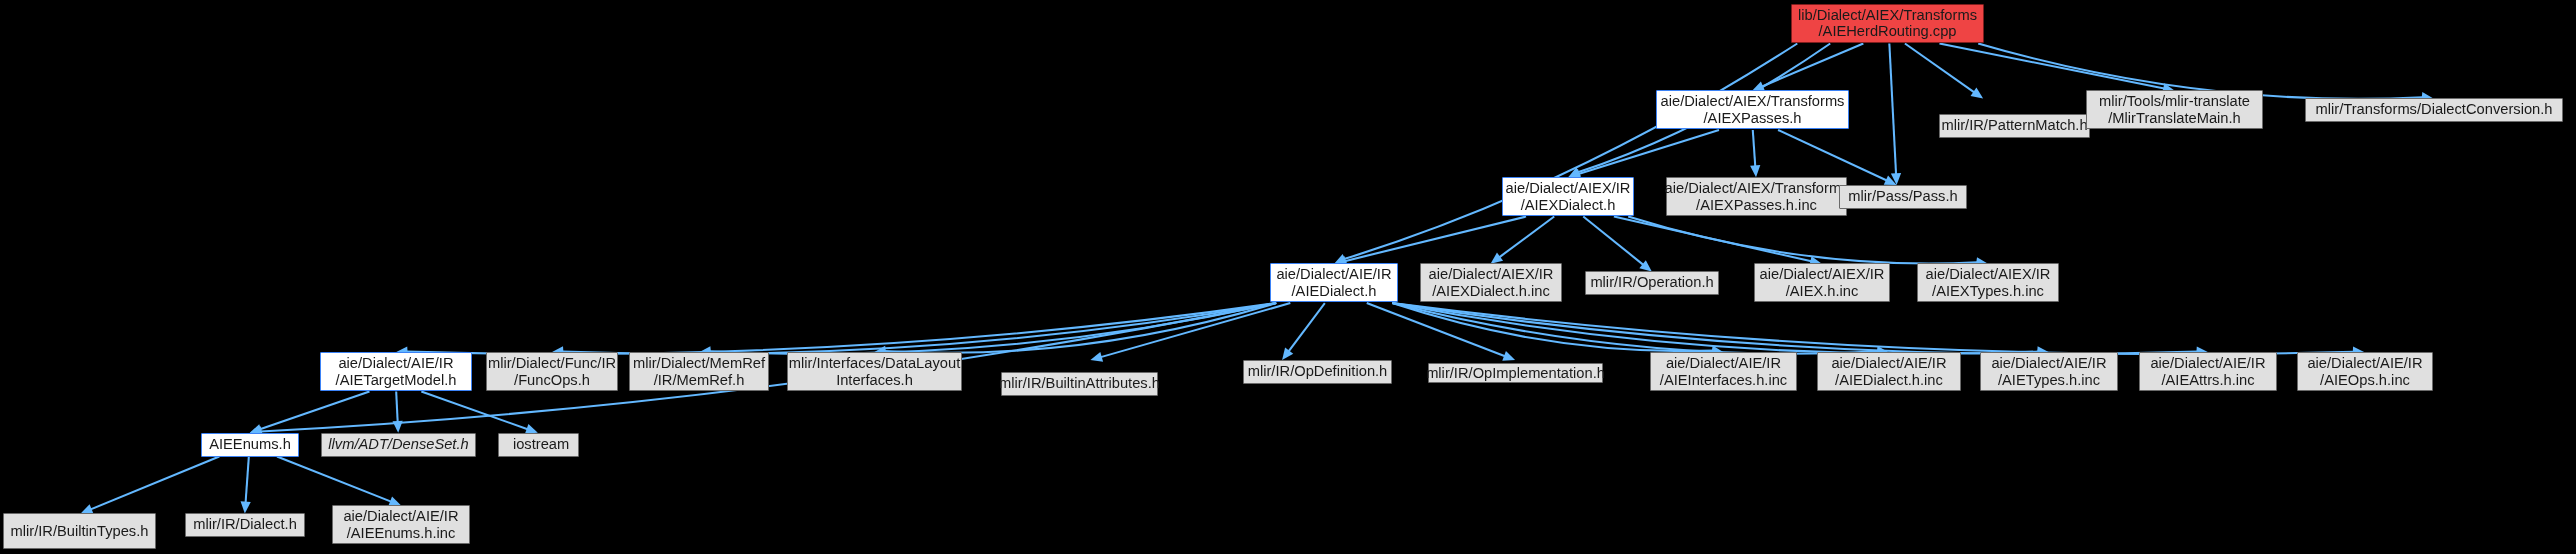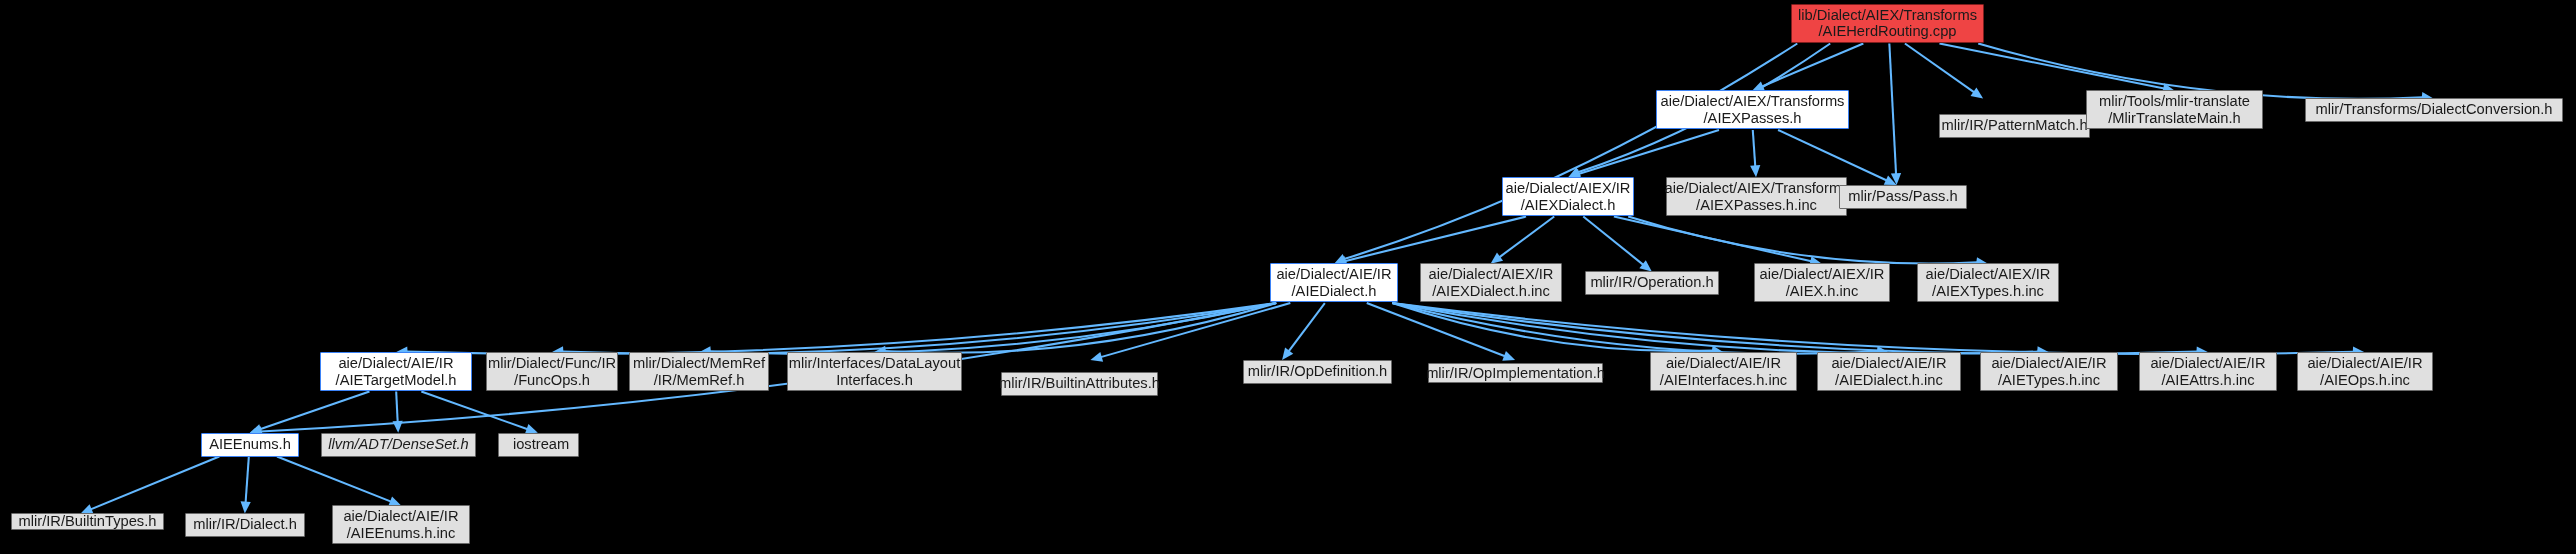--- a/index.html
+++ b/index.html
@@ -128,18 +128,18 @@
 /AIEDialect.h.inc</div>
     <div class="node" style="left: 1980px; top: 352px; width: 138px; height: 39px;">aie/Dialect/AIE/IR
 /AIETypes.h.inc</div>
     <div class="node" style="left: 2139px; top: 352px; width: 138px; height: 39px;">aie/Dialect/AIE/IR
 /AIEAttrs.h.inc</div>
     <div class="node" style="left: 2297px; top: 352px; width: 136px; height: 39px;">aie/Dialect/AIE/IR
 /AIEOps.h.inc</div>
     <div class="node hl" style="left: 201px; top: 433px; width: 98px; height: 23.6px;">AIEEnums.h</div>
     <div class="node" style="left: 321px; top: 433px; width: 155px; height: 23.6px; font-style: italic;">llvm/ADT/DenseSet.h</div>
     <div class="node" style="left: 498px; top: 433px; width: 81px; height: 23.6px; padding-left: 10px;">iostream</div>
-    <div class="node" style="left: 11px; top: 513px; width: 153px; height: 17px;">mlir/IR/BuiltinTypes.h</div>
+    <div class="node" style="left: 3px; top: 513px; width: 153px; height: 36px;">mlir/IR/BuiltinTypes.h</div>
     <div class="node" style="left: 185px; top: 513px; width: 120px; height: 23.6px;">mlir/IR/Dialect.h</div>
     <div class="node" style="left: 332px; top: 505px; width: 138px; height: 39px;">aie/Dialect/AIE/IR
 /AIEEnums.h.inc</div>
   </div>
 
 
 </body></html>

